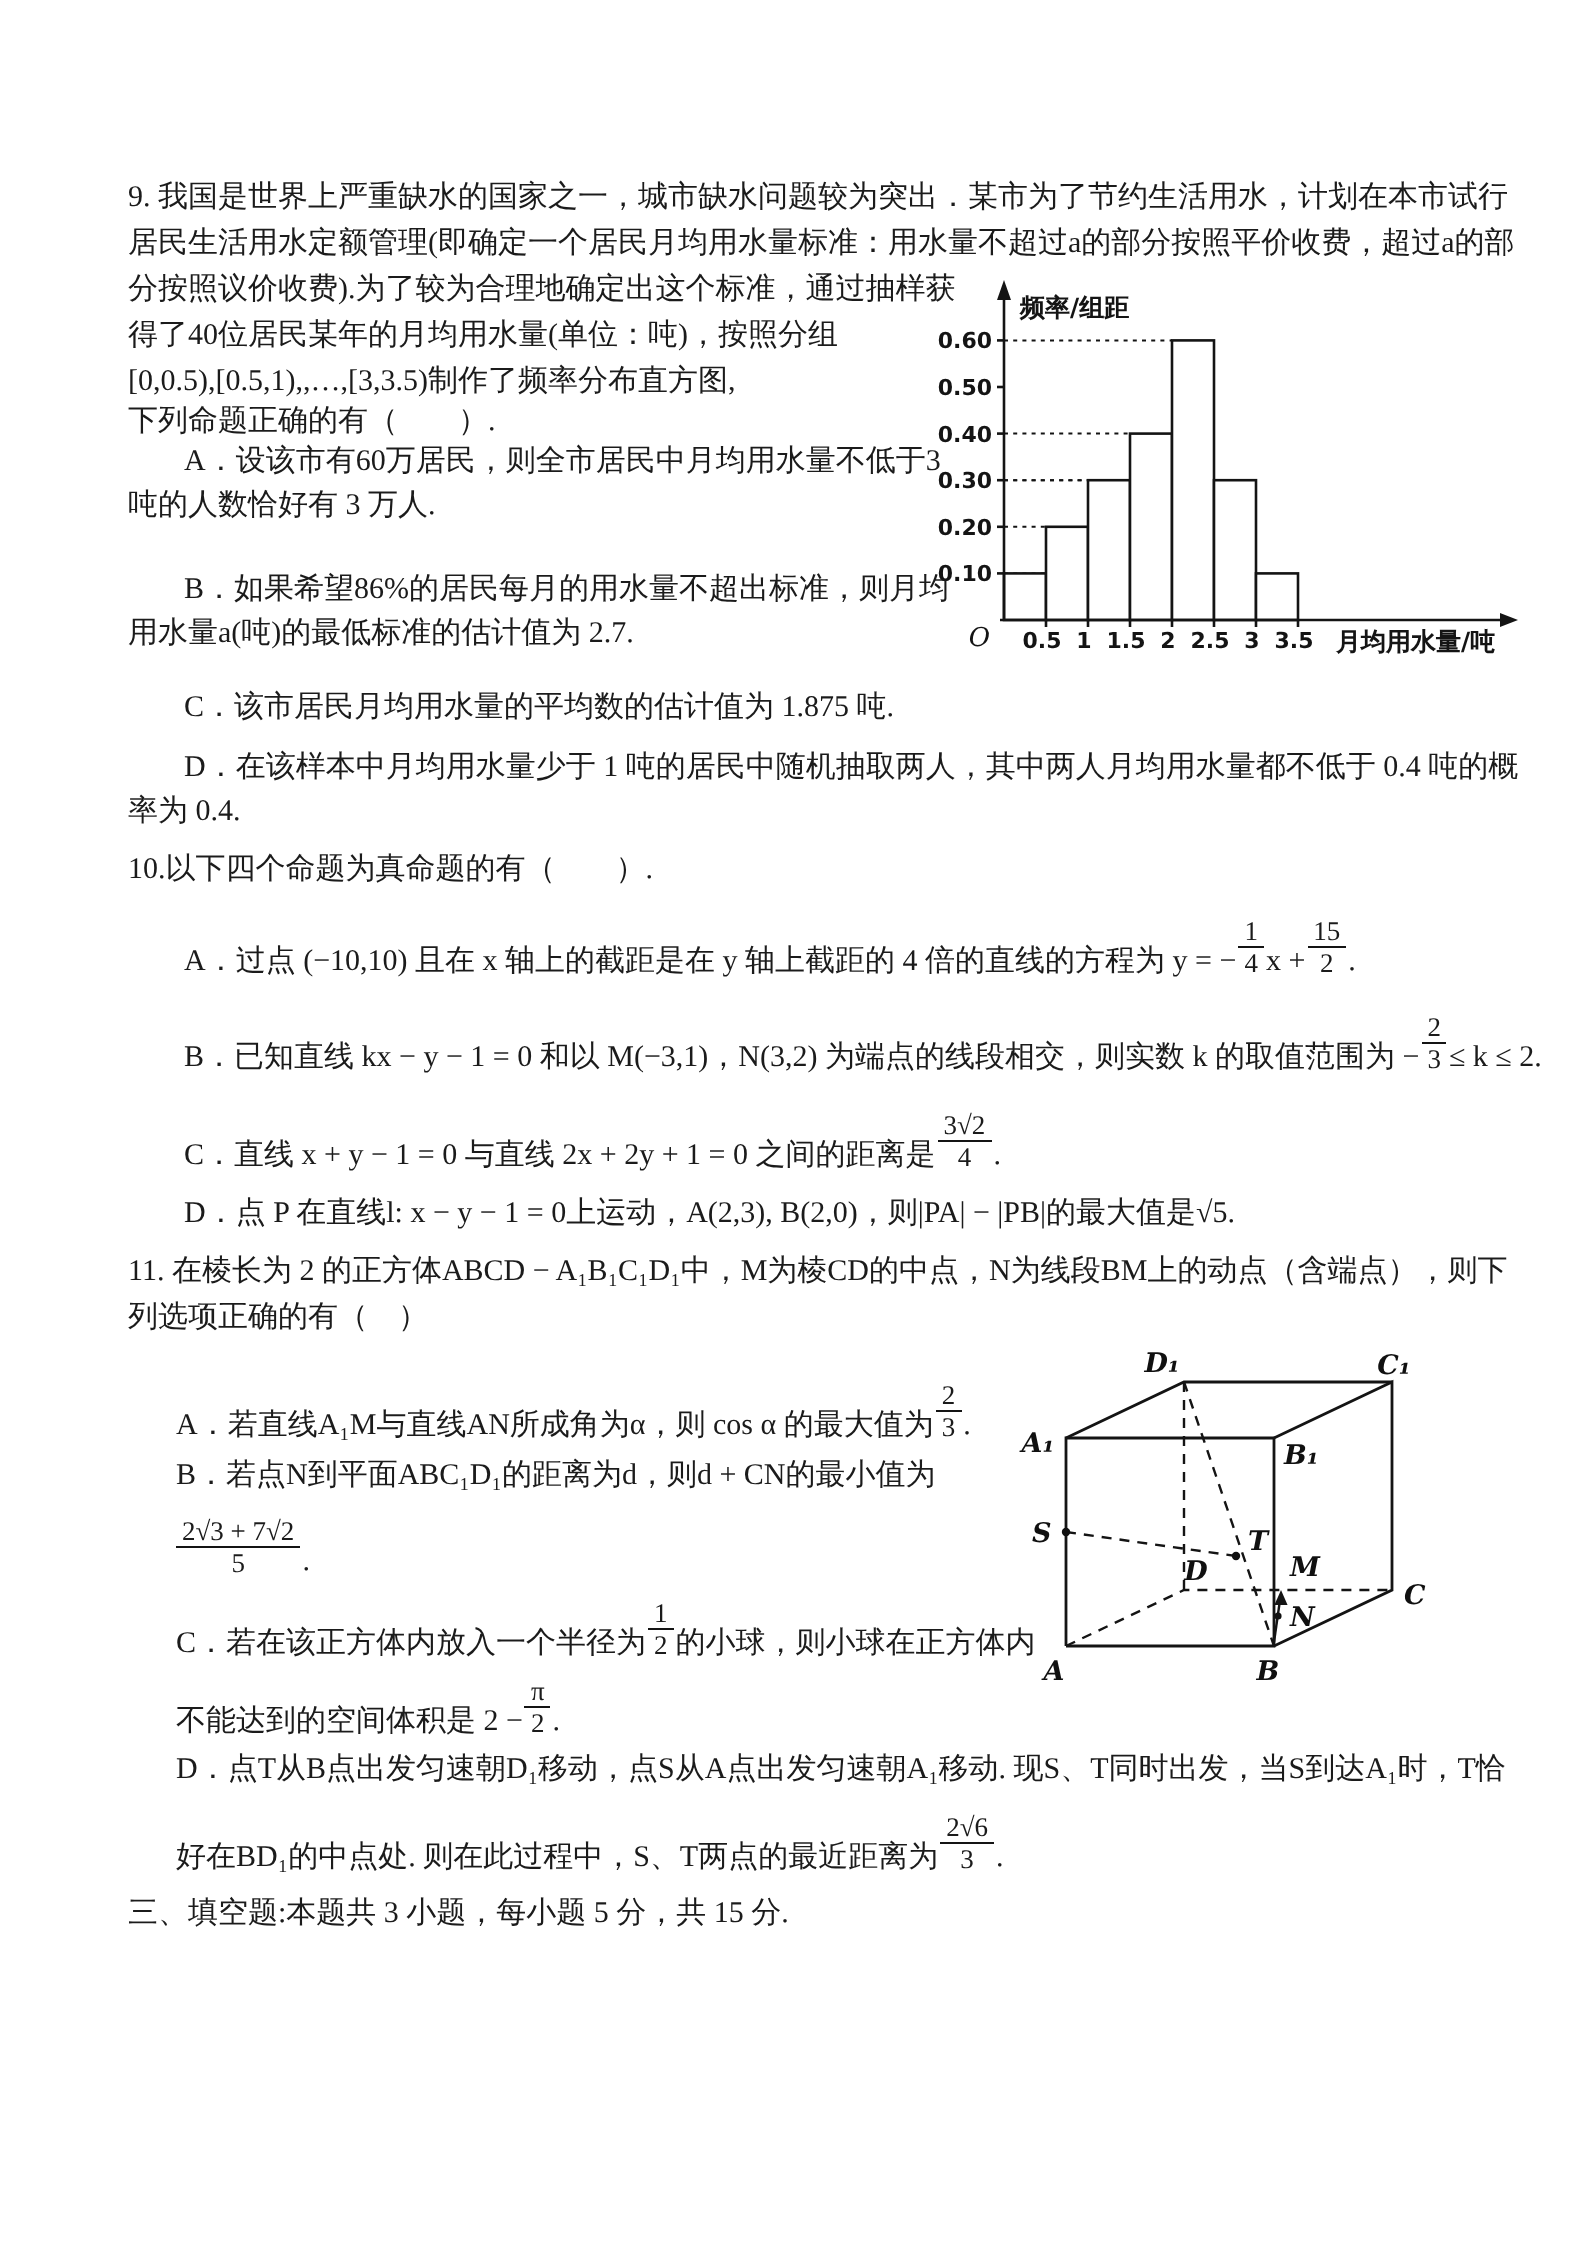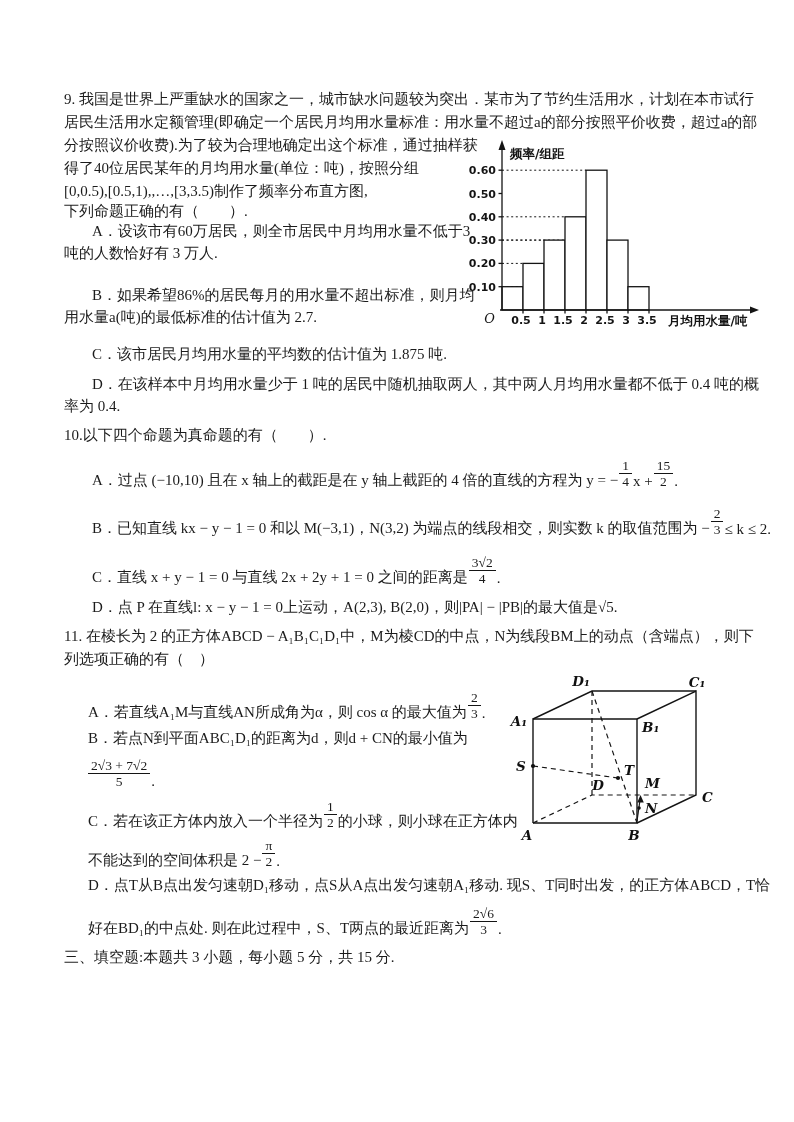--- a/index.html
+++ b/index.html
@@ -189,21 +189,21 @@
   <div class="blk mline" style="top:832px;left:88px">
     <span>不能达到的空间体积是 2 −</span>
     <span class="frac">
         <span class="num">π</span>
         <span class="den">2</span>
       </span>
     <span>.</span>
   </div>
 
   <div class="blk" style="top:874px;left:88px">
-    <div class="ln">D．点T从B点出发匀速朝D₁移动，点S从A点出发匀速朝A₁移动. 现S、T同时出发，的正方体ABCD，T恰</div>
+    <div class="ln">D．点T从B点出发匀速朝D₁移动，点S从A点出发匀速朝A₁移动. 现S、T同时出发，当S到达A₁时，T恰</div>
   </div>
   <div class="blk mline" style="top:896px;left:88px;height:42px">
     <span>好在BD₁的中点处. 则在此过程中，S、T两点的最近距离为</span>
     <span class="frac">
         <span class="num">2√6</span>
         <span class="den">3</span>
       </span>
     <span>.</span>
   </div>
 

